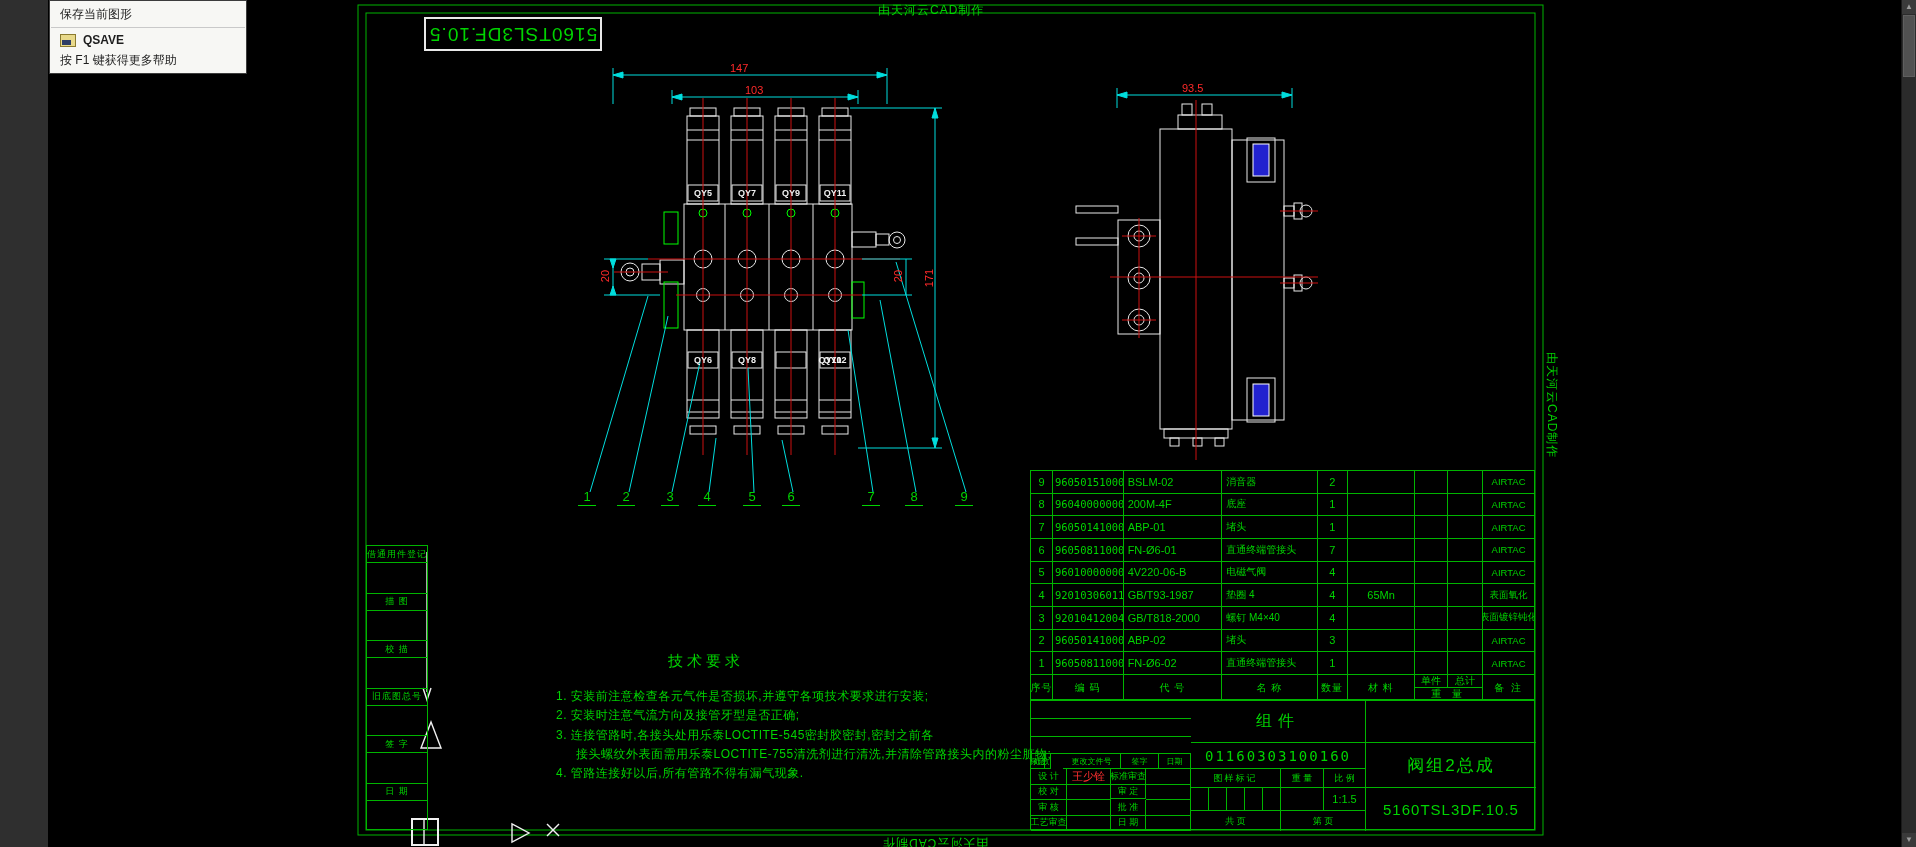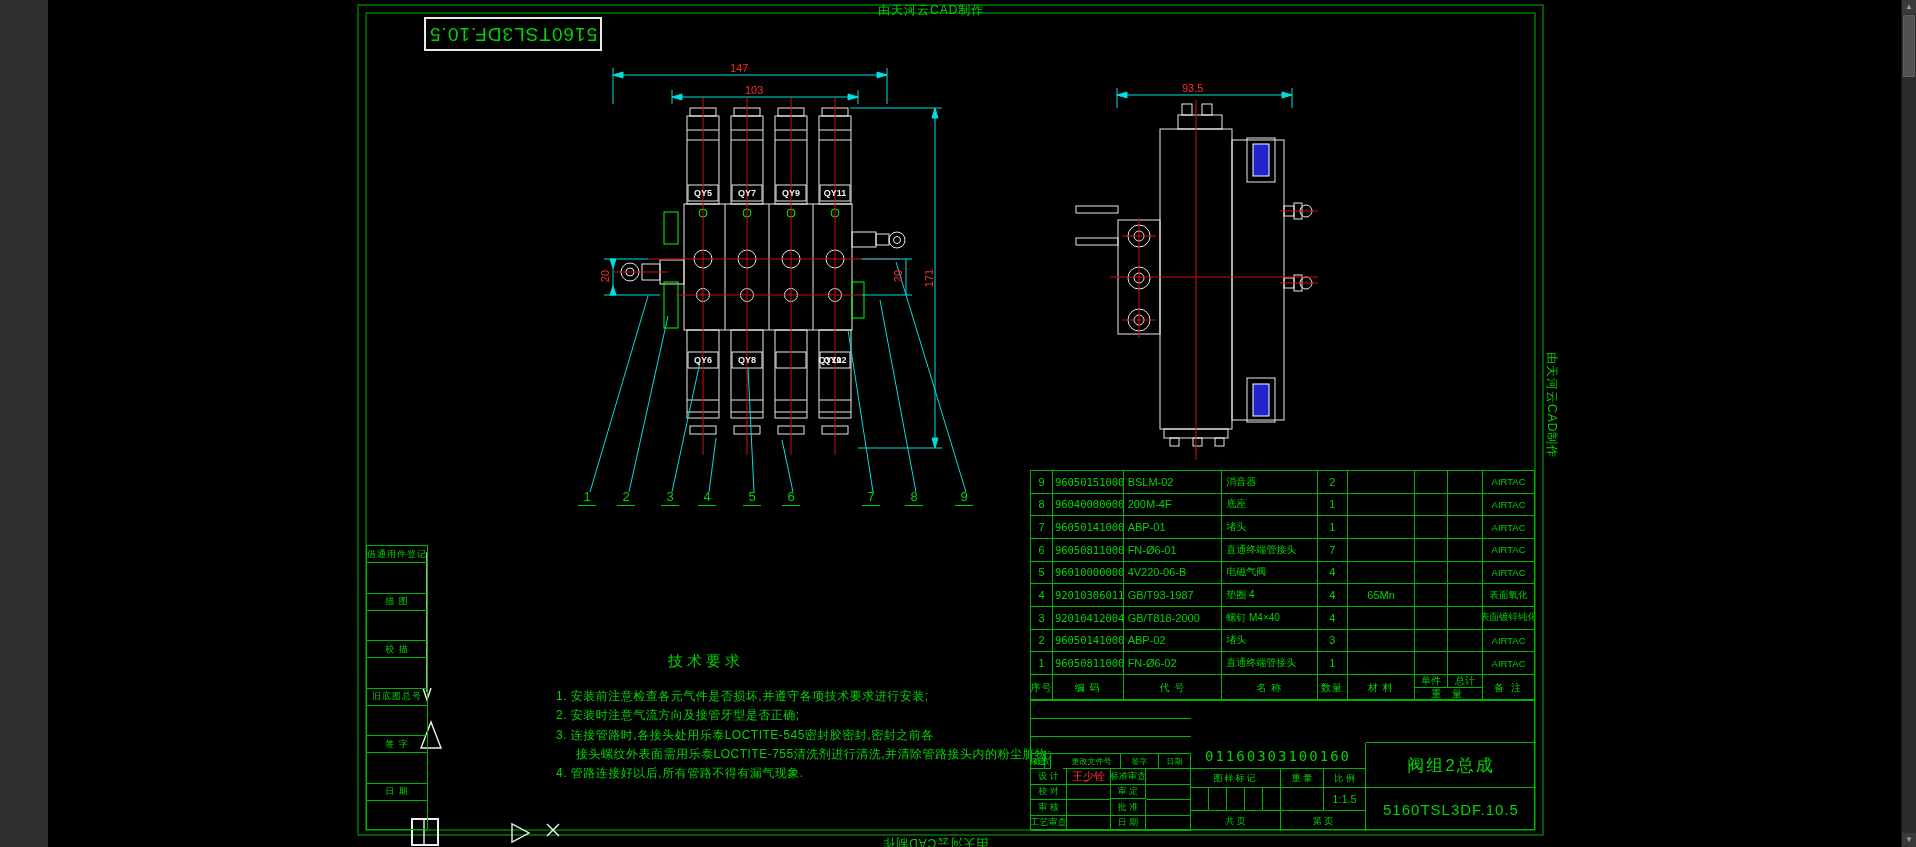--- a/index.html
+++ b/index.html
@@ -299,20 +299,29 @@
     </g>
   </svg>
 
   <div class="abs left-panel"></div>
   <div class="abs vscroll">
     <div class="scroll-btn" style="top:0;">▲</div>
     <div class="scroll-thumb"></div>
     <div class="scroll-btn" style="bottom:0;">▼</div>
   </div>
 
+  <div class="abs tooltip">
+    <div class="tt-title">保存当前图形</div>
+    <div class="tt-sep"></div>
+    <div class="tt-cmd">
+      <span class="qsave-icon"></span>
+      <span>QSAVE</span>
+    </div>
+    <div class="tt-hint">按 F1 键获得更多帮助</div>
+  </div>
 
   <div class="abs wm" style="left:878px;top:2px;">由天河云CAD制作</div>
   <div class="abs wm wm-right" style="left:1560px;top:352px;">由天河云CAD制作</div>
   <div class="abs wm wm-bottom" style="left:882px;top:834px;">由天河云CAD制作</div>
 
   <div class="abs stamp">
     <span>5160TSL3DF.10.5</span>
   </div>
 
   <div class="abs dim" style="left:730px;top:62px;">147</div>
@@ -550,20 +559,21 @@
           <span></span>
         </div>
         <div class="tb rline bline" style="left:80px;top:114.5px;width:35px;height:15.5px;font-size:9px;">
           <span>日 期</span>
         </div>
         <div class="tb rline bline" style="left:115px;top:114.5px;width:45px;height:15.5px;font-size:9px;">
           <span></span>
         </div>
       </div>
 
+    <div class="tb rline bline" style="left:160px;top:0;width:175px;height:42px;font-size:16px;letter-spacing:6px;">组件</div>
     <div class="tb rline bline" style="left:160px;top:42px;width:175px;height:26px;font-size:14px;letter-spacing:2px;font-family:'DejaVu Sans Mono',monospace;">01160303100160</div>
     <div class="tb rline bline" style="left:160px;top:68px;width:90px;height:19px;font-size:9px;letter-spacing:2px;">图样标记</div>
     <div class="tb rline bline" style="left:250px;top:68px;width:43px;height:19px;font-size:9px;">重 量</div>
     <div class="tb rline bline" style="left:293px;top:68px;width:42px;height:19px;font-size:9px;">比 例</div>
     <div class="tb rline bline" style="left:160px;top:87px;width:18px;height:23px;"></div>
     <div class="tb rline bline" style="left:178px;top:87px;width:18px;height:23px;"></div>
     <div class="tb rline bline" style="left:196px;top:87px;width:18px;height:23px;"></div>
     <div class="tb rline bline" style="left:214px;top:87px;width:18px;height:23px;"></div>
     <div class="tb rline bline" style="left:232px;top:87px;width:18px;height:23px;"></div>
     <div class="tb rline bline" style="left:250px;top:87px;width:43px;height:23px;"></div>

